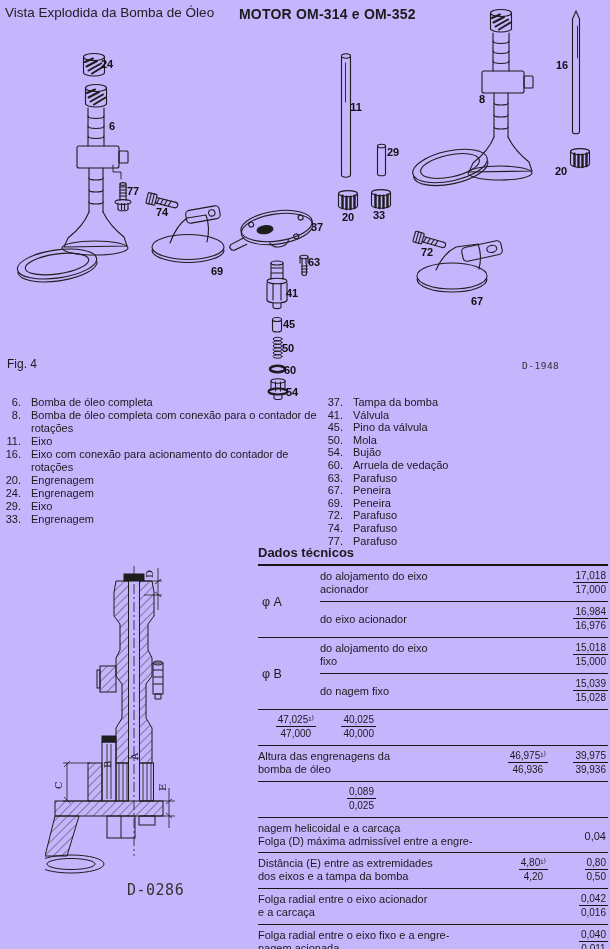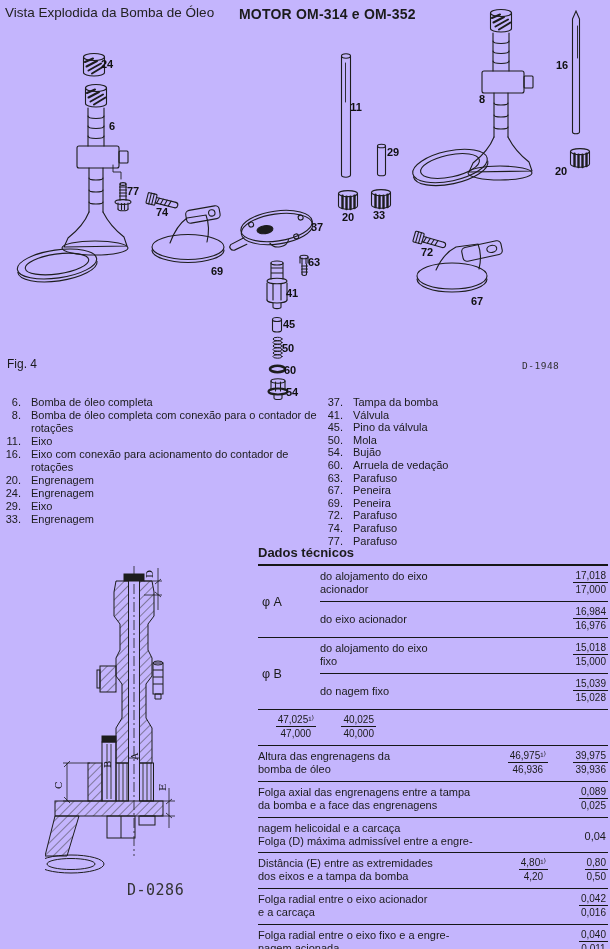--- a/index.html
+++ b/index.html
@@ -452,24 +452,20 @@
           </div>
           <div class="t-row">
             <div class="t-label">
               <div>Altura das engrenagens da</div>
               <div>bomba de óleo</div>
             </div>
             <div class="t-col1"><span class="frac"><span class="ft">46,975¹⁾</span><span class="fb">46,936</span></span></div>
             <div class="t-col2"><span class="frac"><span class="ft">39,975</span><span class="fb">39,936</span></span></div>
           </div>
           <div class="t-row">
-            <div class="t-label">
-              <div>Folga axial das engrenagens entre a tampa</div>
-              <div>da bomba e a face das engrenagens</div>
-            </div>
             <div class="t-col1"></div>
             <div class="t-col2"><span class="frac"><span class="ft">0,089</span><span class="fb">0,025</span></span></div>
           </div>
           <div class="t-row">
             <div class="t-label">
               <div>nagem helicoidal e a carcaça</div>
               <div>Folga (D) máxima admissível entre a engre-</div>
             </div>
             <div class="t-col1"></div>
             <div class="t-col2"><span class="single">0,04</span></div>

